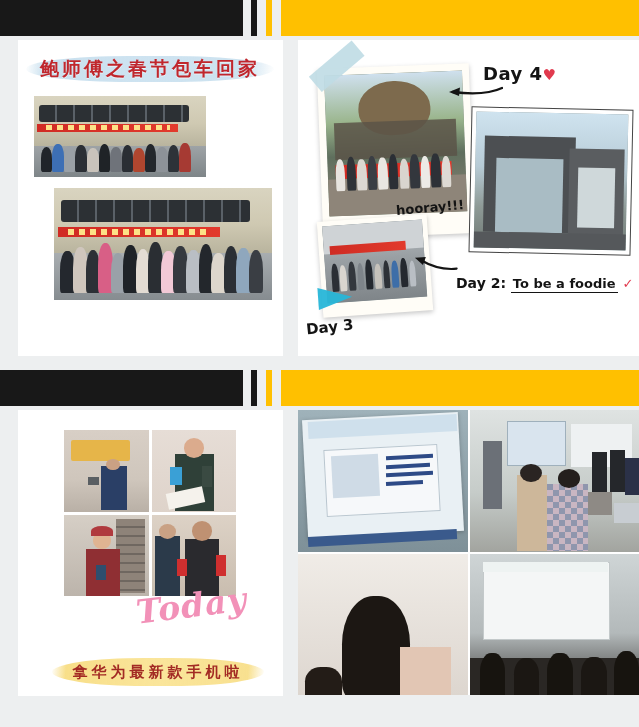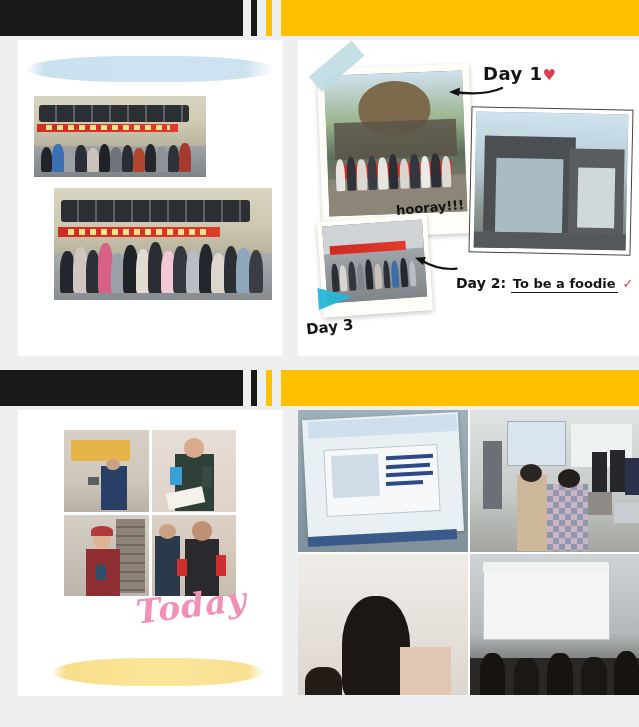--- a/index.html
+++ b/index.html
@@ -122,20 +122,21 @@
     <div class="bar-black"></div>
     <div class="bar-black-thin"></div>
     <div class="bar-yellow-thin"></div>
     <div class="bar-yellow"></div>
   </div>
 
   <div class="card" id="card-tl"></div>
 
   <div id="tl-title">
     <div class="brush"></div>
+    <div class="txt">鲍师傅之春节包车回家</div>
   </div>
 
   <div class="photo" id="tl-photo1">
     <div class="bus">
       <div class="windows"></div>
       <div class="banner">
           <i></i>
         </div>
     </div>
     <div class="tarmac"></div>
@@ -236,21 +237,21 @@
         <span style="left:58%;height:84%;background:#2d3137"></span>
         <span style="left:67%;height:80%;background:#3e6ea8"></span>
         <span style="left:76%;height:86%;background:#25292f"></span>
         <span style="left:85%;height:78%;background:#b9bec4"></span>
       </div>
     </div>
     <div class="bluearrow"></div>
   </div>
 
   <div class="hand" id="tr-day1">
-    <span>Day 1</span><span class="hrt">♥</span>
+    <span>Day 4</span><span class="hrt">♥</span>
   </div>
 
   <svg id="tr-arrow1" viewBox="0 0 56 12">
     <path d="M55 2 C40 9, 22 8, 6 6" stroke="#141414" stroke-width="2.4" fill="none" stroke-linecap="round"></path>
     <path d="M2 6 L13 1.5 L12 10 Z" fill="#141414"></path>
   </svg>
 
   <div class="hand" id="tr-hooray">hooray!!!</div>
 
   <svg id="tr-arrow2" viewBox="0 0 46 12">
@@ -309,20 +310,21 @@
       <div style="position:absolute;left:48%;top:8%;width:24%;height:24%;background:#bf9172;border-radius:50%"></div>
       <div style="position:absolute;left:30%;top:54%;width:12%;height:22%;background:#cf2f2f"></div>
       <div style="position:absolute;left:76%;top:50%;width:12%;height:26%;background:#cf2f2f"></div>
     </div>
   </div>
 
   <div id="bl-today">Today</div>
 
   <div id="bl-bottom">
     <div class="brush"></div>
+    <div class="txt">拿华为最新款手机啦</div>
   </div>
 
   <div class="card" id="card-br"></div>
 
   <div class="grid4" id="br-grid">
     <div>
       <div style="position:absolute;inset:0;background:linear-gradient(180deg,#9fb2ba 0%,#7e9098 100%)"></div>
       <div style="position:absolute;left:4%;top:4%;width:92%;height:84%;background:#e9f0f4;transform:rotate(-3deg);box-shadow:0 1px 4px rgba(0,0,0,.25)"></div>
       <div style="position:absolute;left:6%;top:6%;width:88%;height:12%;background:#cfe0ec;transform:rotate(-3deg)"></div>
       <div style="position:absolute;left:16%;top:26%;width:66%;height:46%;background:#f6f8fa;border:1px solid #b9c6cf;transform:rotate(-3deg)"></div>

